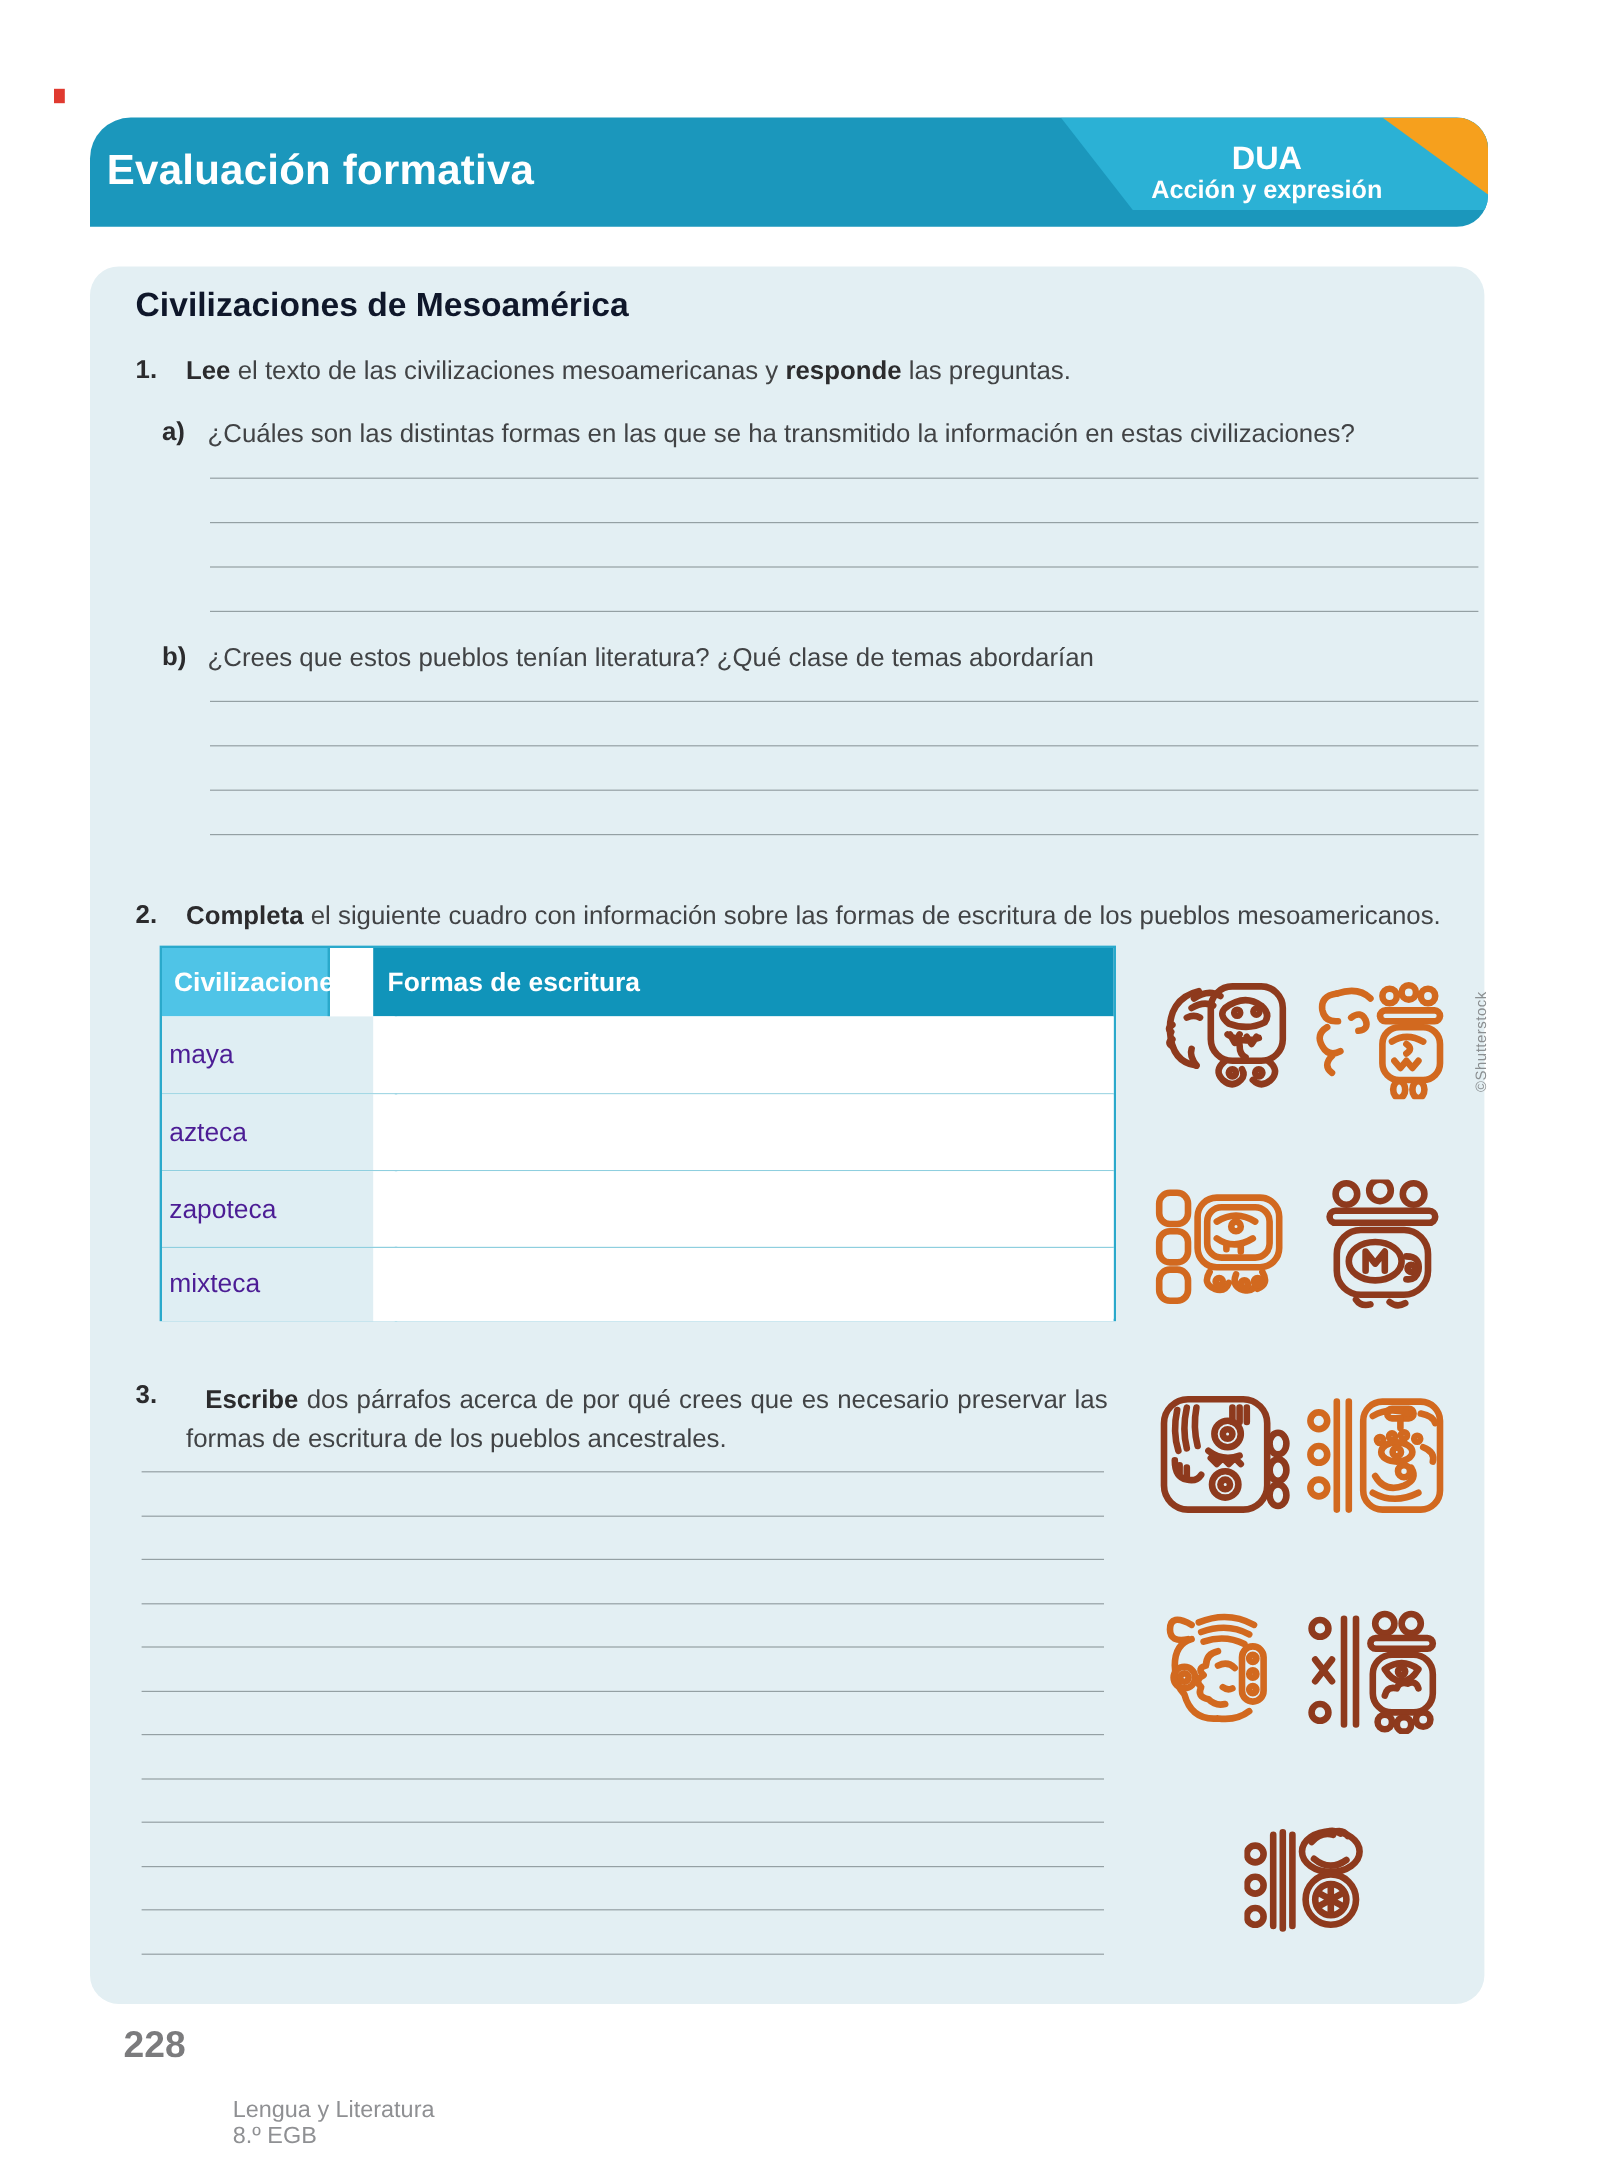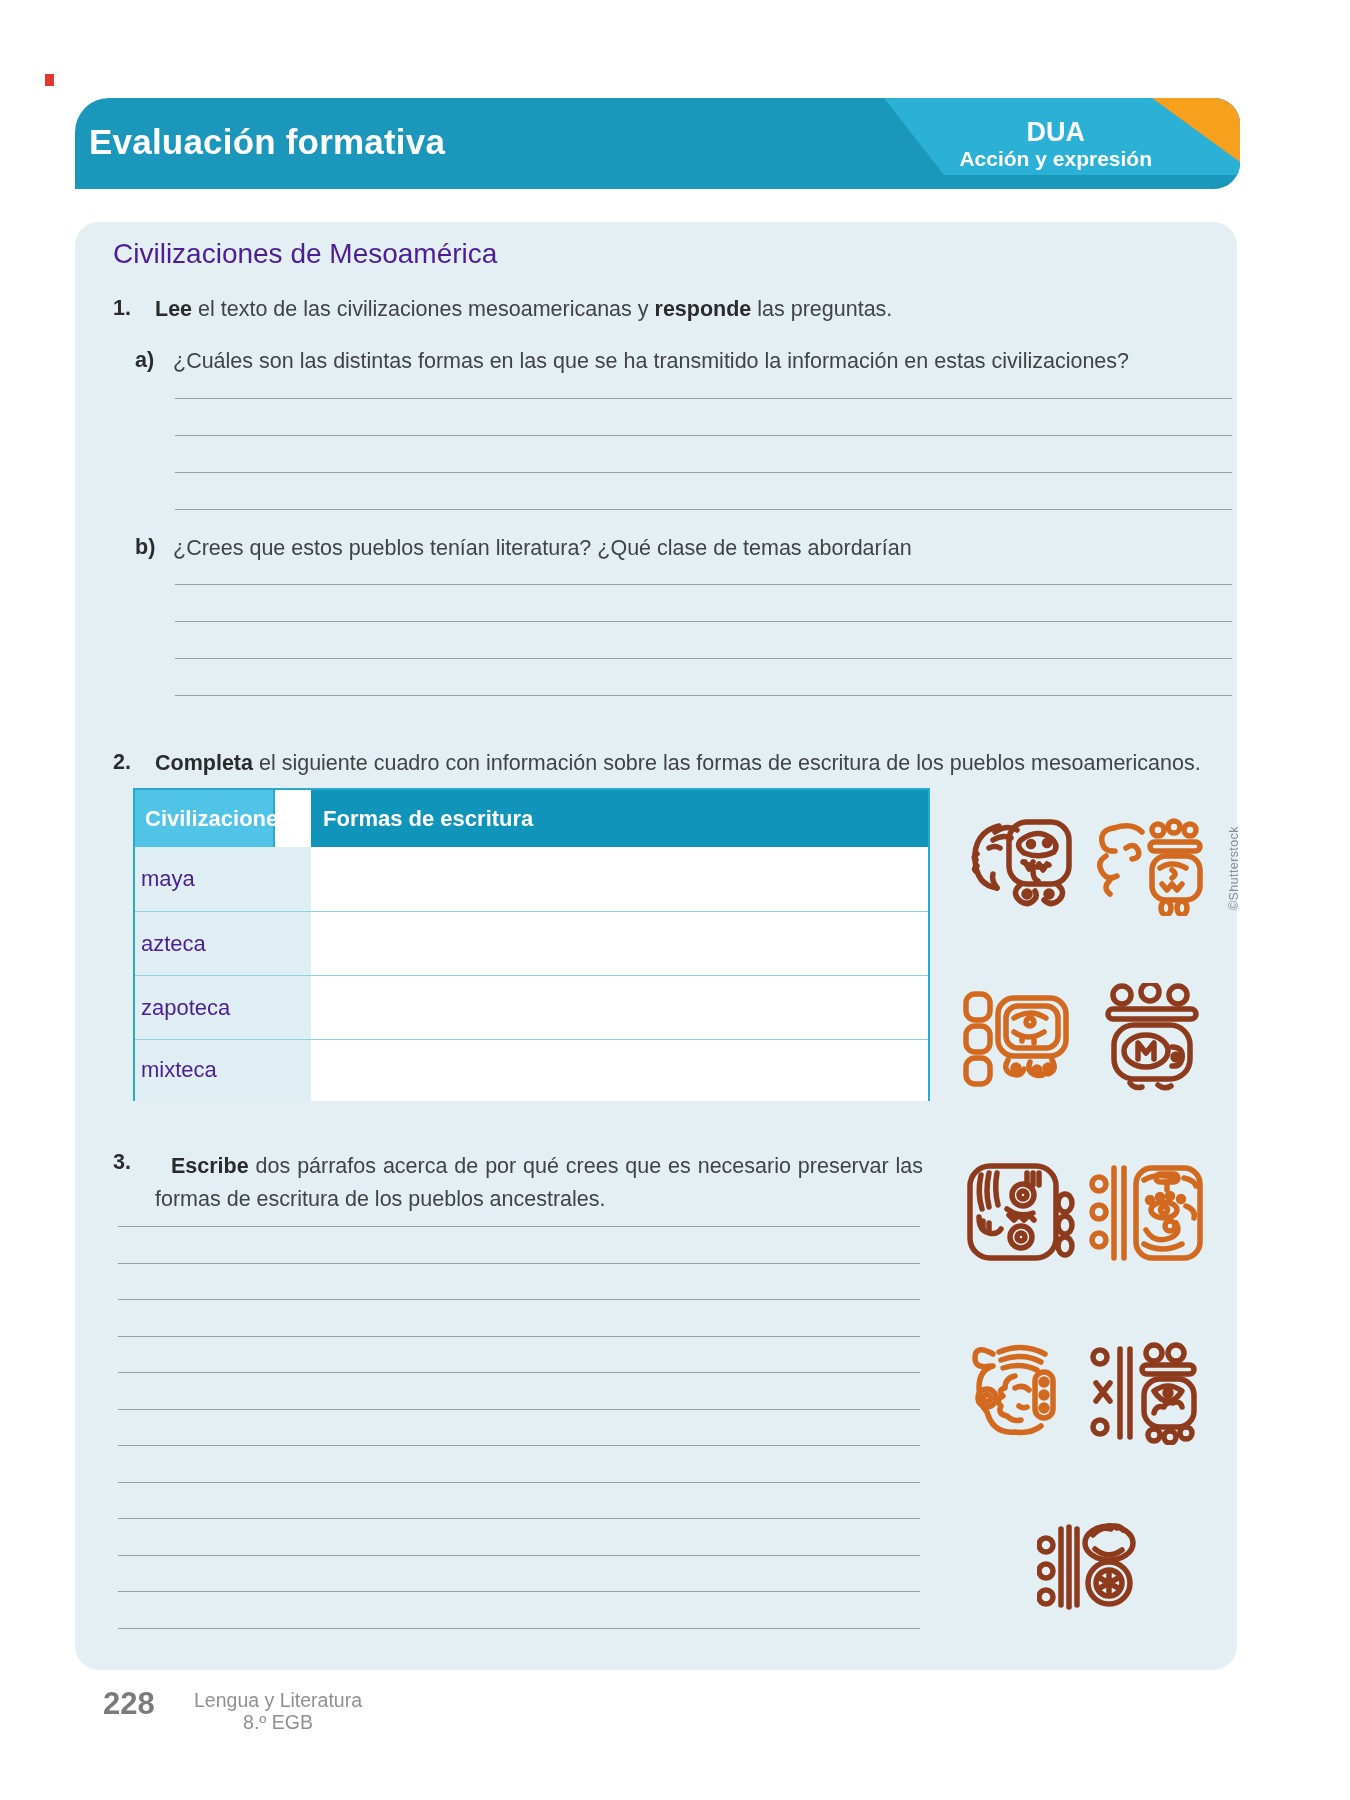--- a/index.html
+++ b/index.html
@@ -21,21 +21,21 @@
             color:#ffffff; font-size:35px; font-weight:bold; letter-spacing:.2px; }
   .dua-block { position:absolute; right:88px; top:50%; transform:translateY(-50%);
             text-align:center; color:#ffffff; }
   .dua-label { font-size:27px; font-weight:bold; line-height:30px; }
   .dua-sublabel { font-size:21px; font-weight:bold; line-height:24px; }
 
   
   .card { position:absolute; left:75px; top:222px; width:1162px; height:1448px;
           background:#e3eff3; border-radius:24px; }
   .card * { position:absolute; }
-  .card-title { left:38px; top:16px; font-size:28px; font-weight:normal; color:#4c1d95; }
+  .card-title { left:38px; top:16px; font-size:28px; font-weight:bold; color:#0f172a; }
 
   .num  { font-weight:bold; color:#2b2b2d; font-size:21.5px; }
   .itm  { font-size:21.5px; color:#414345; line-height:26px; }
   .itm b { color:#2b2b2d; }
   .sub-label { font-weight:bold; color:#2b2b2d; font-size:21.5px; }
   .question  { font-size:21.5px; color:#414345; }
 
   .answer-line { height:0; border-bottom:1.8px solid #94a0a3; }
   .line-ab { left:100px; width:1057px; }
   .line-c  { left:43px;  width:802px; }
@@ -59,21 +59,21 @@
   .td2 { position:absolute; left:176px; right:0; top:0; bottom:0; background:#ffffff; }
 
   
   .glyph { pointer-events:none; }
   .glyph svg { display:block; width:100%; height:100%; }
   .credit { left:1152px; top:688px; transform:rotate(-90deg); transform-origin:left top;
             font-size:12.5px; color:#8b8f91; letter-spacing:.4px; white-space:nowrap; }
 
   
   .footer-num { position:absolute; left:103px; top:1686px; font-size:31px; font-weight:bold; color:#7b7b7d; }
-  .footer-course { position:absolute; left:194px; top:1689px; font-size:19.5px; color:#8f9093; line-height:22px;text-align:center; }
+  .footer-course { position:absolute; left:194px; top:1747px; font-size:19.5px; color:#8f9093; line-height:22px; }
 </style>
 </head>
 <body>
 
 <div class="page">
 
   <div class="red-mark"></div>
 
   <header class="banner">
     <div class="banner-cyan"></div>

